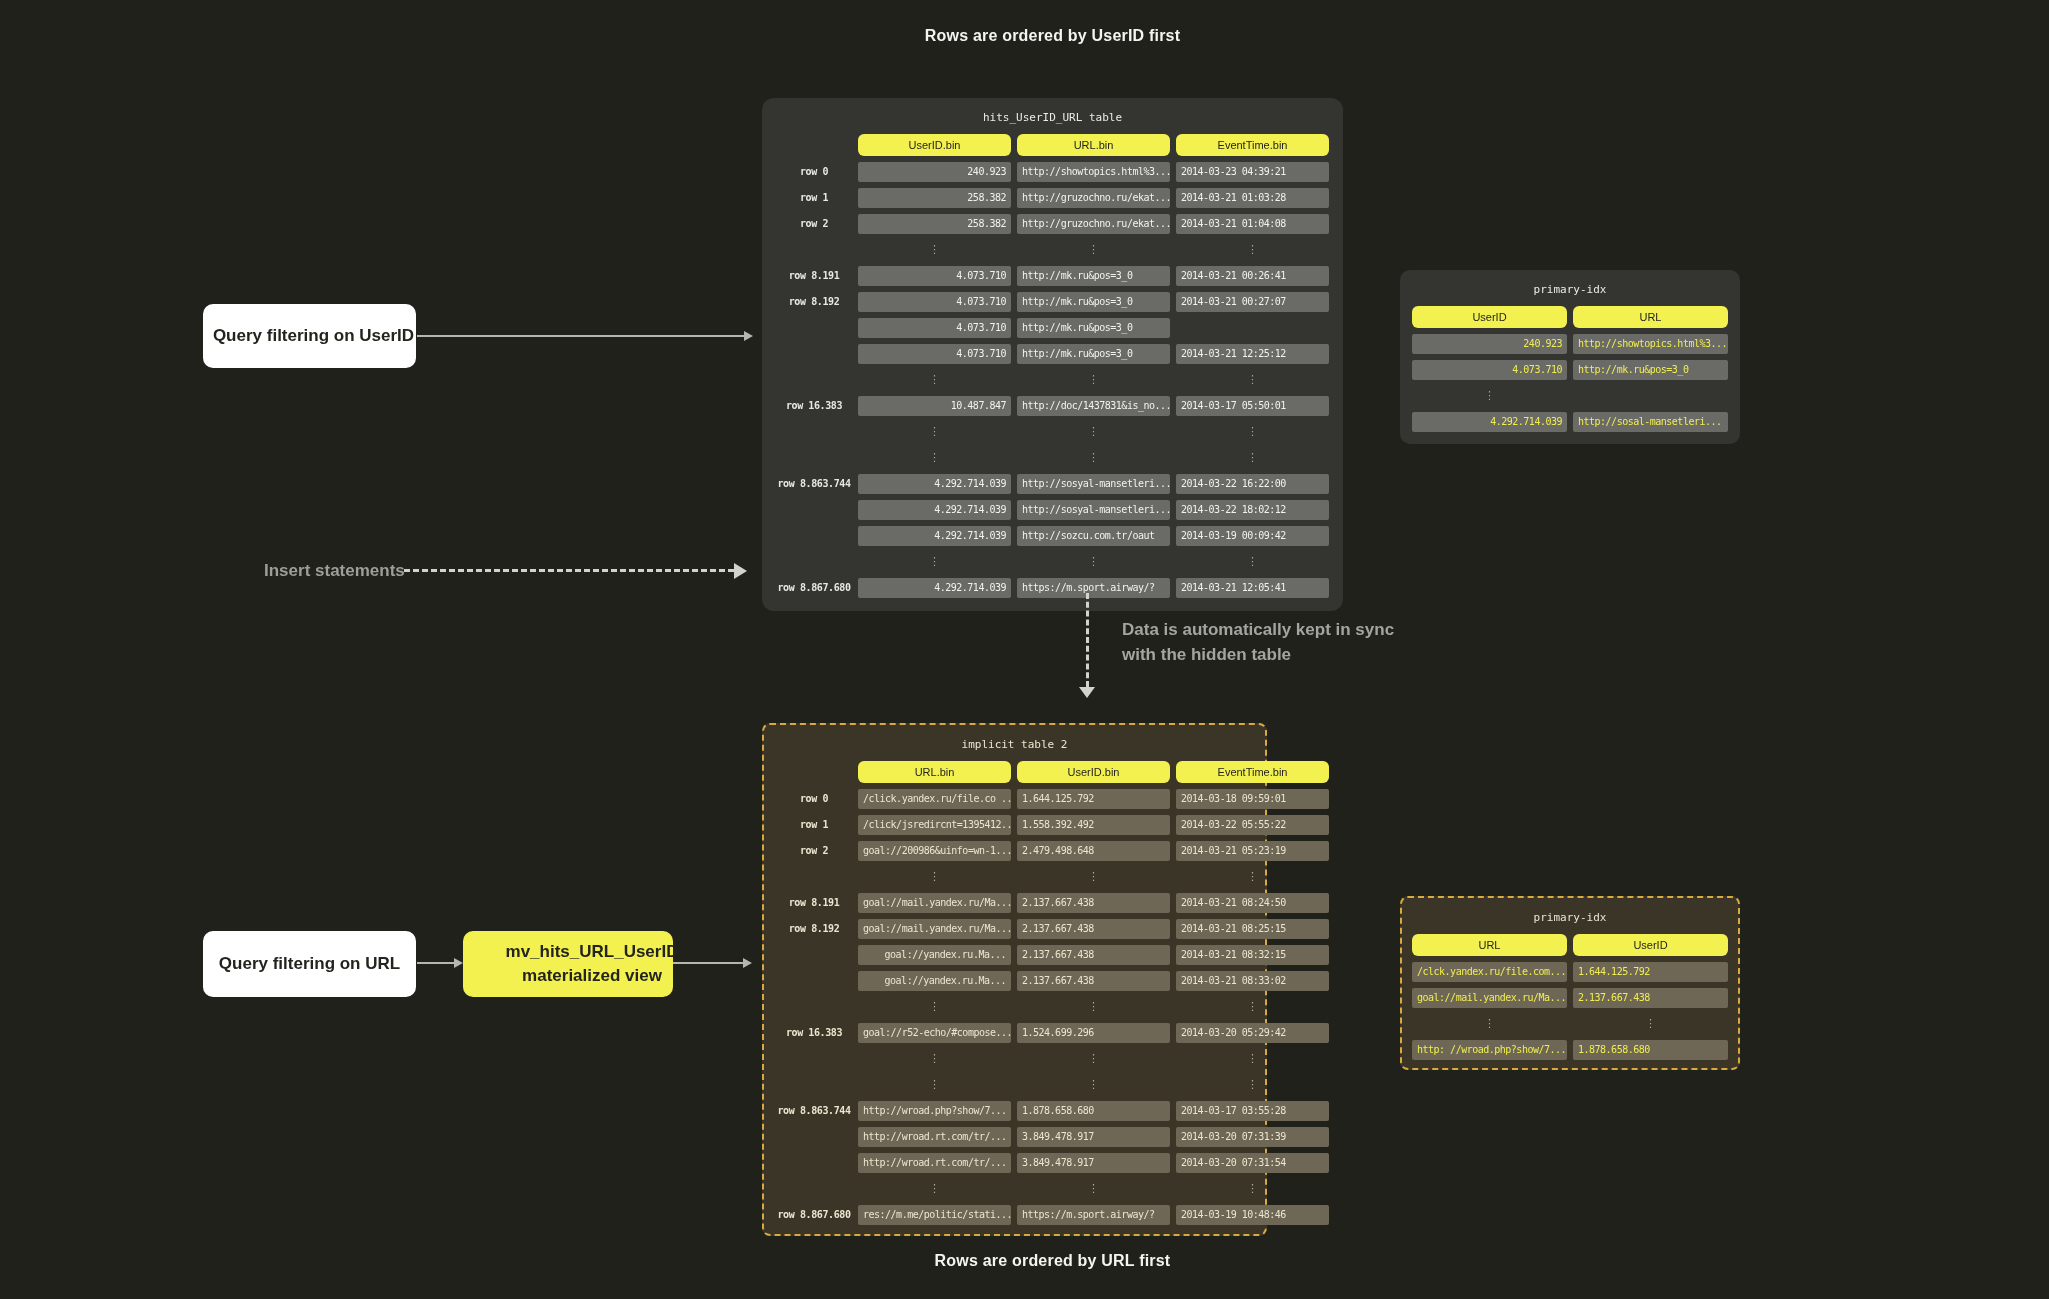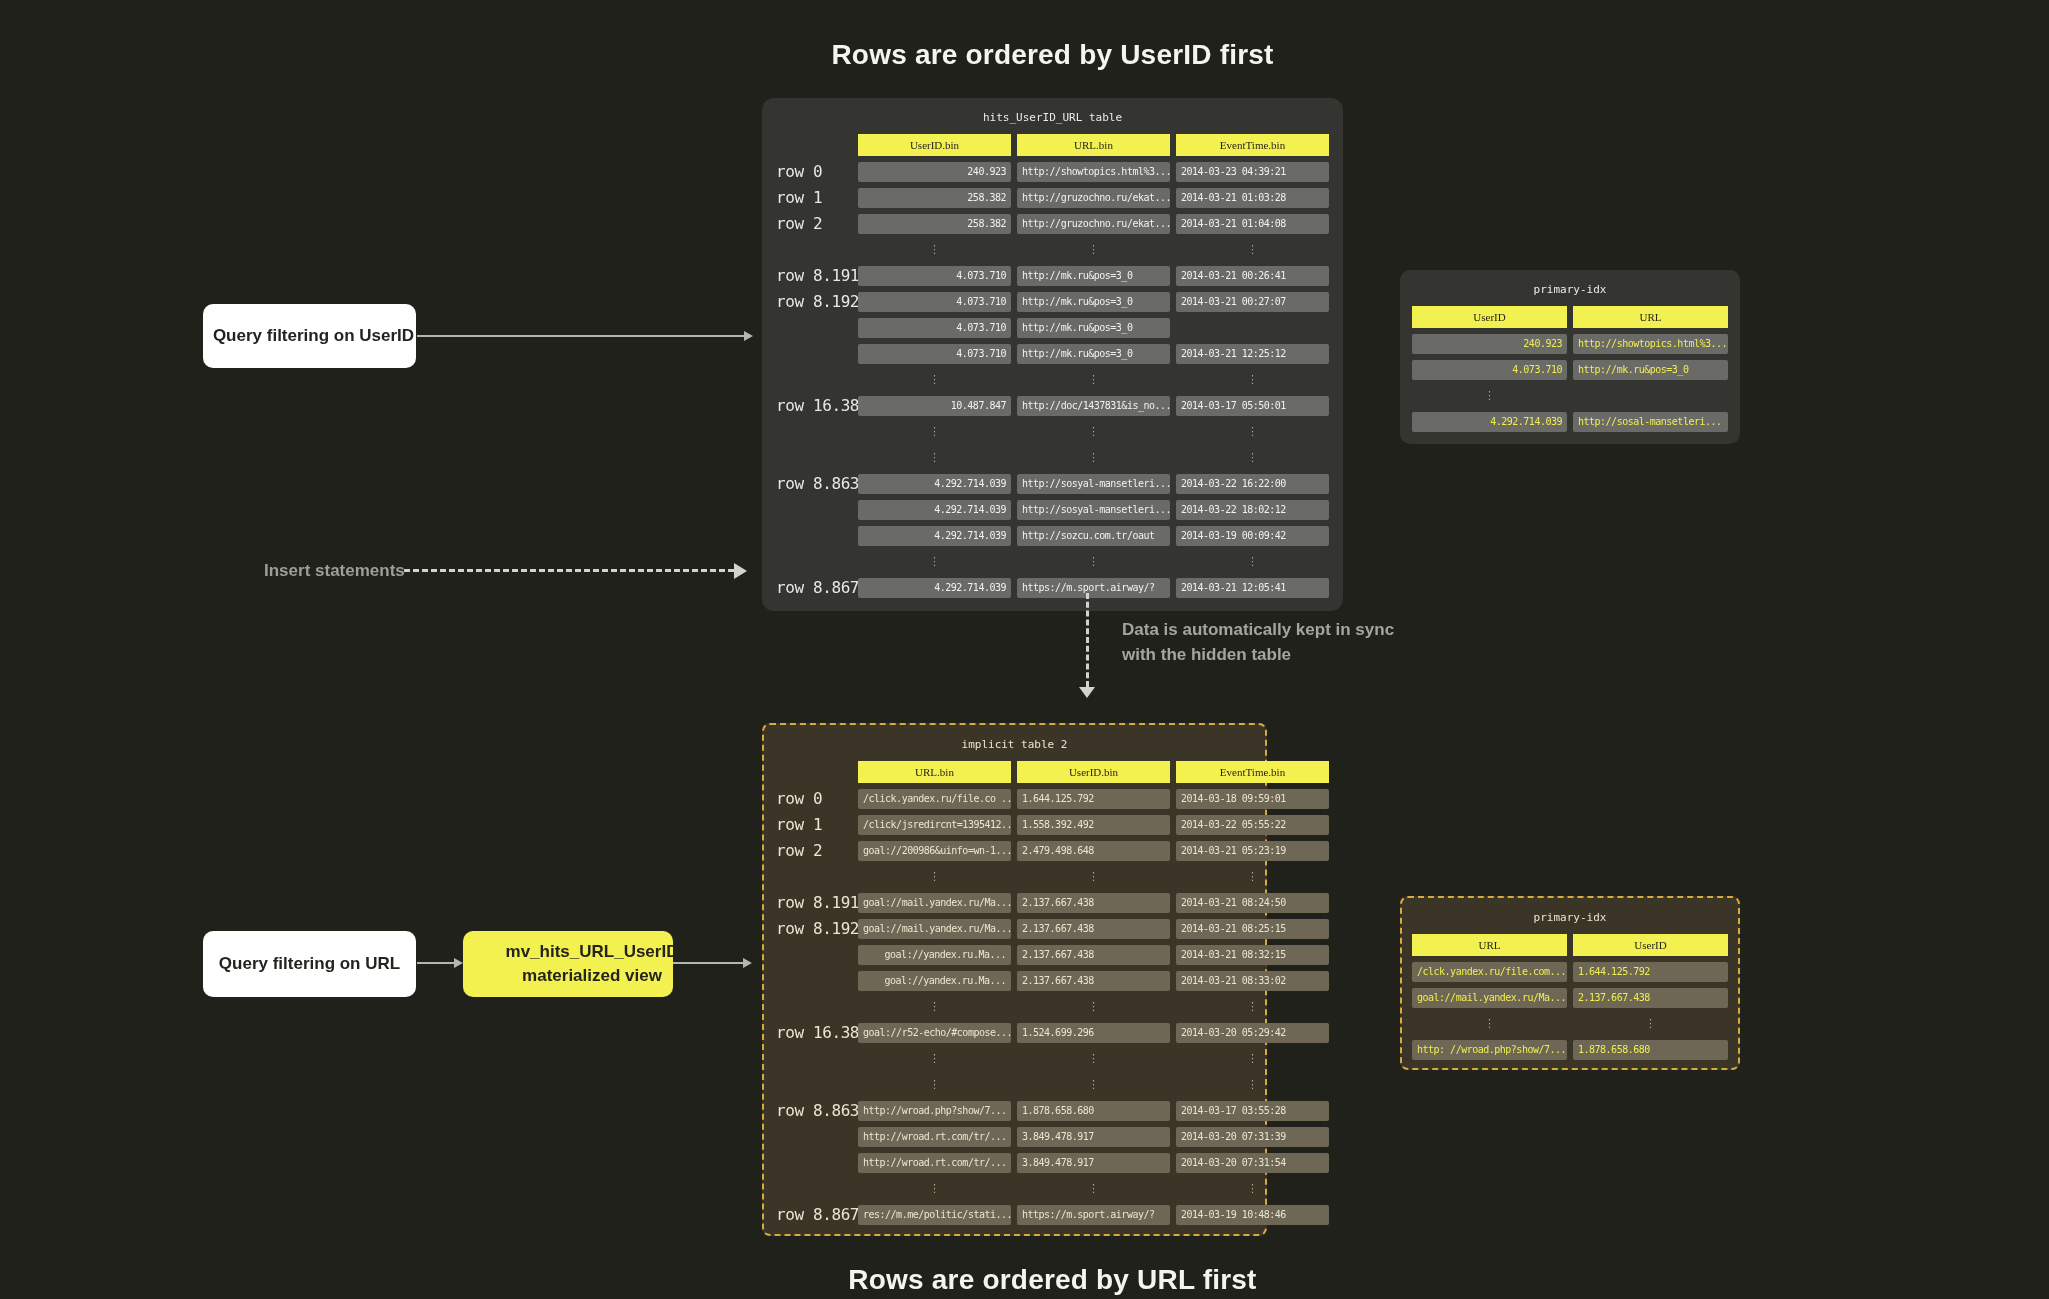--- a/index.html
+++ b/index.html
@@ -8,21 +8,21 @@
     position: relative;
     background: var(--page-bg, #20211b);
     font-family: "Liberation Sans", sans-serif;
     overflow: hidden;
   }
 
   
   .caption {
     position: absolute; left: 762px; width: 581px;
     text-align: center; color: #f4f4f1;
-    font-size: 28px; font-weight: 700; letter-spacing: .2px; margin-top: 12px;
+    font-size: 16px; font-weight: 700; letter-spacing: .2px;
   }
 
   
   .panel { position: absolute; border-radius: 12px; margin-top: 20px; }
   .theme-dark { background: var(--panel-dark, #343430); }
   .theme-olive {
     background: var(--olive-panel, #3b3527);
     border: 2px dashed var(--dash-yellow, #d9aa3d);
     border-radius: 8px;
   }
@@ -35,31 +35,31 @@
   .theme-olive .tbl-title { color: #eae5d0; }
 
   .trow { display: flex; gap: 6px; margin-bottom: 6px; }
   .main-table { padding: 0 14px; }
   .implicit-table { padding: 0 12px; }
   .idx-table { padding: 0 12px; }
   .implicit-idx { padding: 0 10px; }
 
   .row-label {
     width: 76px; flex: 0 0 76px; height: 20px; line-height: 20px;
-    font-family: "DejaVu Sans Mono", monospace; font-size: 16px;
-    letter-spacing: -0.4px; text-align: left; white-space: nowrap;
+    font-family: "DejaVu Sans Mono", monospace; font-size: 10px;
+    letter-spacing: -0.4px; text-align: center; white-space: nowrap; font-weight: bold;
   }
   .theme-dark .row-label { color: #e8e8e4; }
   .theme-olive .row-label { color: var(--cream, #ebe6d0); }
 
   .pill {
     height: 22px; line-height: 22px; flex: 0 0 auto;
     background: var(--accent-yellow, #f3f150);
-    color: #25251e; border-radius: 0;
-    font-family: Liberation Serif, serif; font-size: 11px;
+    color: #25251e; border-radius: 6px;
+    font-family: Liberation Sans, sans-serif; font-size: 11px;
     text-align: center; white-space: nowrap; overflow: hidden;
   }
   .trow.hdr { margin-bottom: 6px; }
 
   .cell {
     height: 20px; line-height: 20px; flex: 0 0 auto;
     font-family: "DejaVu Sans Mono", monospace; font-size: 10px;
     letter-spacing: -0.5px; padding: 0 5px;
     border-radius: 2px; white-space: nowrap; overflow: hidden;
   }

